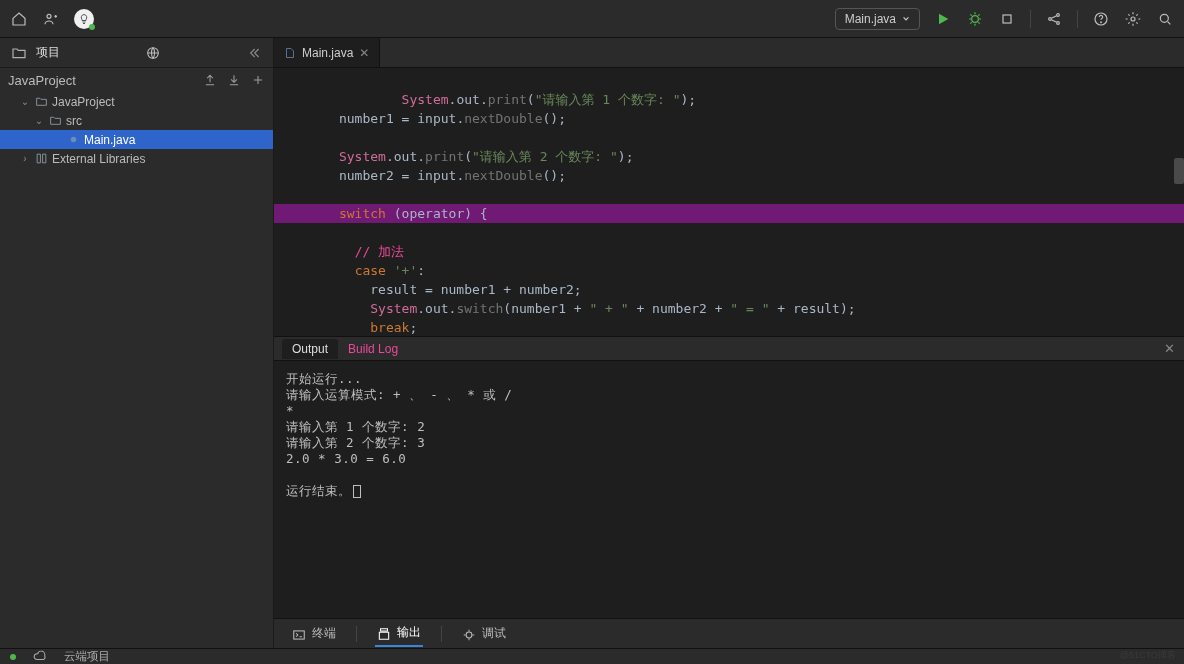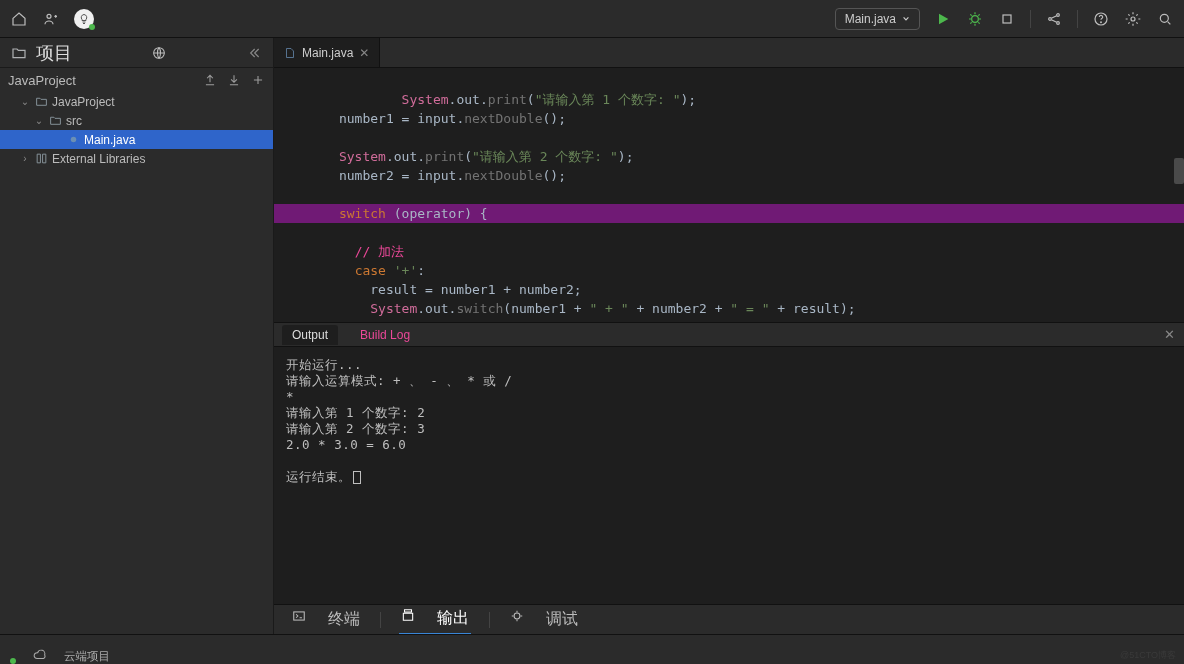--- a/index.html
+++ b/index.html
@@ -31,21 +31,21 @@
 .chev-down { width: 8px; height: 8px; }
 .tb-sep { width: 1px; height: 18px; background: #444; }
 .run-icon { color: #4db84d; }
 .main { flex: 1; display: flex; min-height: 0; }
 .sidebar { width: 274px; background: #2b2b2b; display: flex; flex-direction: column; border-right: 1px solid #1a1a1a; }
 .sb-hdr {
   height: 30px; display: flex; align-items: center; gap: 8px; padding: 0 10px;
   border-bottom: 1px solid #1a1a1a;
 }
 .sb-hdr .folder-ico { color: #afb1b3; }
-.sb-hdr .lbl { font-size: 18px; color: #ddd; }
+.sb-hdr .lbl { font-size: 12px; color: #ddd; }
 .sb-hdr .spacer { flex: 1; }
 .sb-hdr .collapse-left { color: #888; }
 .sb-projrow {
   height: 24px; display: flex; align-items: center; padding: 0 8px; color: #bbb;
 }
 .sb-projrow .spacer { flex: 1; }
 .sb-projrow .mini { width: 14px; height: 14px; color: #9e9e9e; margin-left: 10px; cursor: pointer; }
 .tree { flex: 1; overflow: auto; font-size: 12px; }
 .tree-row {
   height: 19px; display: flex; align-items: center; gap: 4px;
@@ -90,45 +90,45 @@
 .code .fn { color: #737373; }
 .code .op { color: #a9b7c6; }
 .code .caret-line { background: #701a75; display: block; margin-left: -18px; padding-left: 18px; }
 .gutter .cur { color: #a9b7c6; }
 .panel {
   height: 282px; background: #1e1e1e;
   display: flex; flex-direction: column; border-top: 1px solid #111;
 }
 .panel-tabs {
   height: 24px; display: flex; align-items: center; padding: 0 8px;
-  background: #2b2b2b; border-bottom: 1px solid #111; gap: 12px;
+  background: #2b2b2b; border-bottom: 1px solid #111; gap: 0;
 }
 .ptab { padding: 3px 10px; font-size: 12px; color: #ec4899; cursor: pointer; border-radius: 3px 3px 0 0; }
 .ptab.active { background: #1e1e1e; color: #ddd; }
 .panel-tabs .spacer { flex: 1; }
 .panel-close { width: 12px; color: #888; cursor: pointer; }
 .panel-body {
   flex: 1; padding: 10px 12px; font-family: Menlo, Consolas, monospace;
   font-size: 12.5px; line-height: 16px; color: #bfbfbf; white-space: pre; letter-spacing: 0.5px;
 }
 .panel-body .cursor-box {
   display: inline-block; width: 8px; height: 13px;
   border: 1px solid #bfbfbf; vertical-align: text-bottom; margin-left: 2px;
 }
 .bottom-bar {
   height: 30px; background: #2b2b2b;
   display: flex; align-items: center; gap: 18px; padding: 0 16px;
   border-top: 1px solid #111;
 }
-.btab { display: flex; align-items: flex-start; gap: 22px; color: #bbb; font-size: 16px; cursor: pointer; padding: 4px 2px; }
+.btab { display: flex; align-items: flex-end; gap: 6px; color: #bbb; font-size: 12px; cursor: pointer; padding: 4px 2px; }
 .btab.active { border-bottom: 2px solid #3985d6; color: #fff; }
 .bb-sep { width: 1px; height: 16px; background: #444; }
 .status-bar {
-  height: 30px; background: #2b2b2b; border-top: 1px solid #111;
-  display: flex; align-items: flex-end; gap: 17px; padding: 0 10px;
+  height: 16px; background: #2b2b2b; border-top: 1px solid #111;
+  display: flex; align-items: center; gap: 17px; padding: 0 10px;
   font-size: 11.5px; color: #aaa;
 }
 .status-dot { width: 6px; height: 6px; border-radius: 50%; background: #4db84d; }
 .cloud-ico { color: #aaa; }
 .watermark { position: absolute; right: 8px; bottom: 2px; font-size: 9px; color: #3a3a3a; }
 </style>
 </head>
 <body>
 
 <div class="titlebar">

